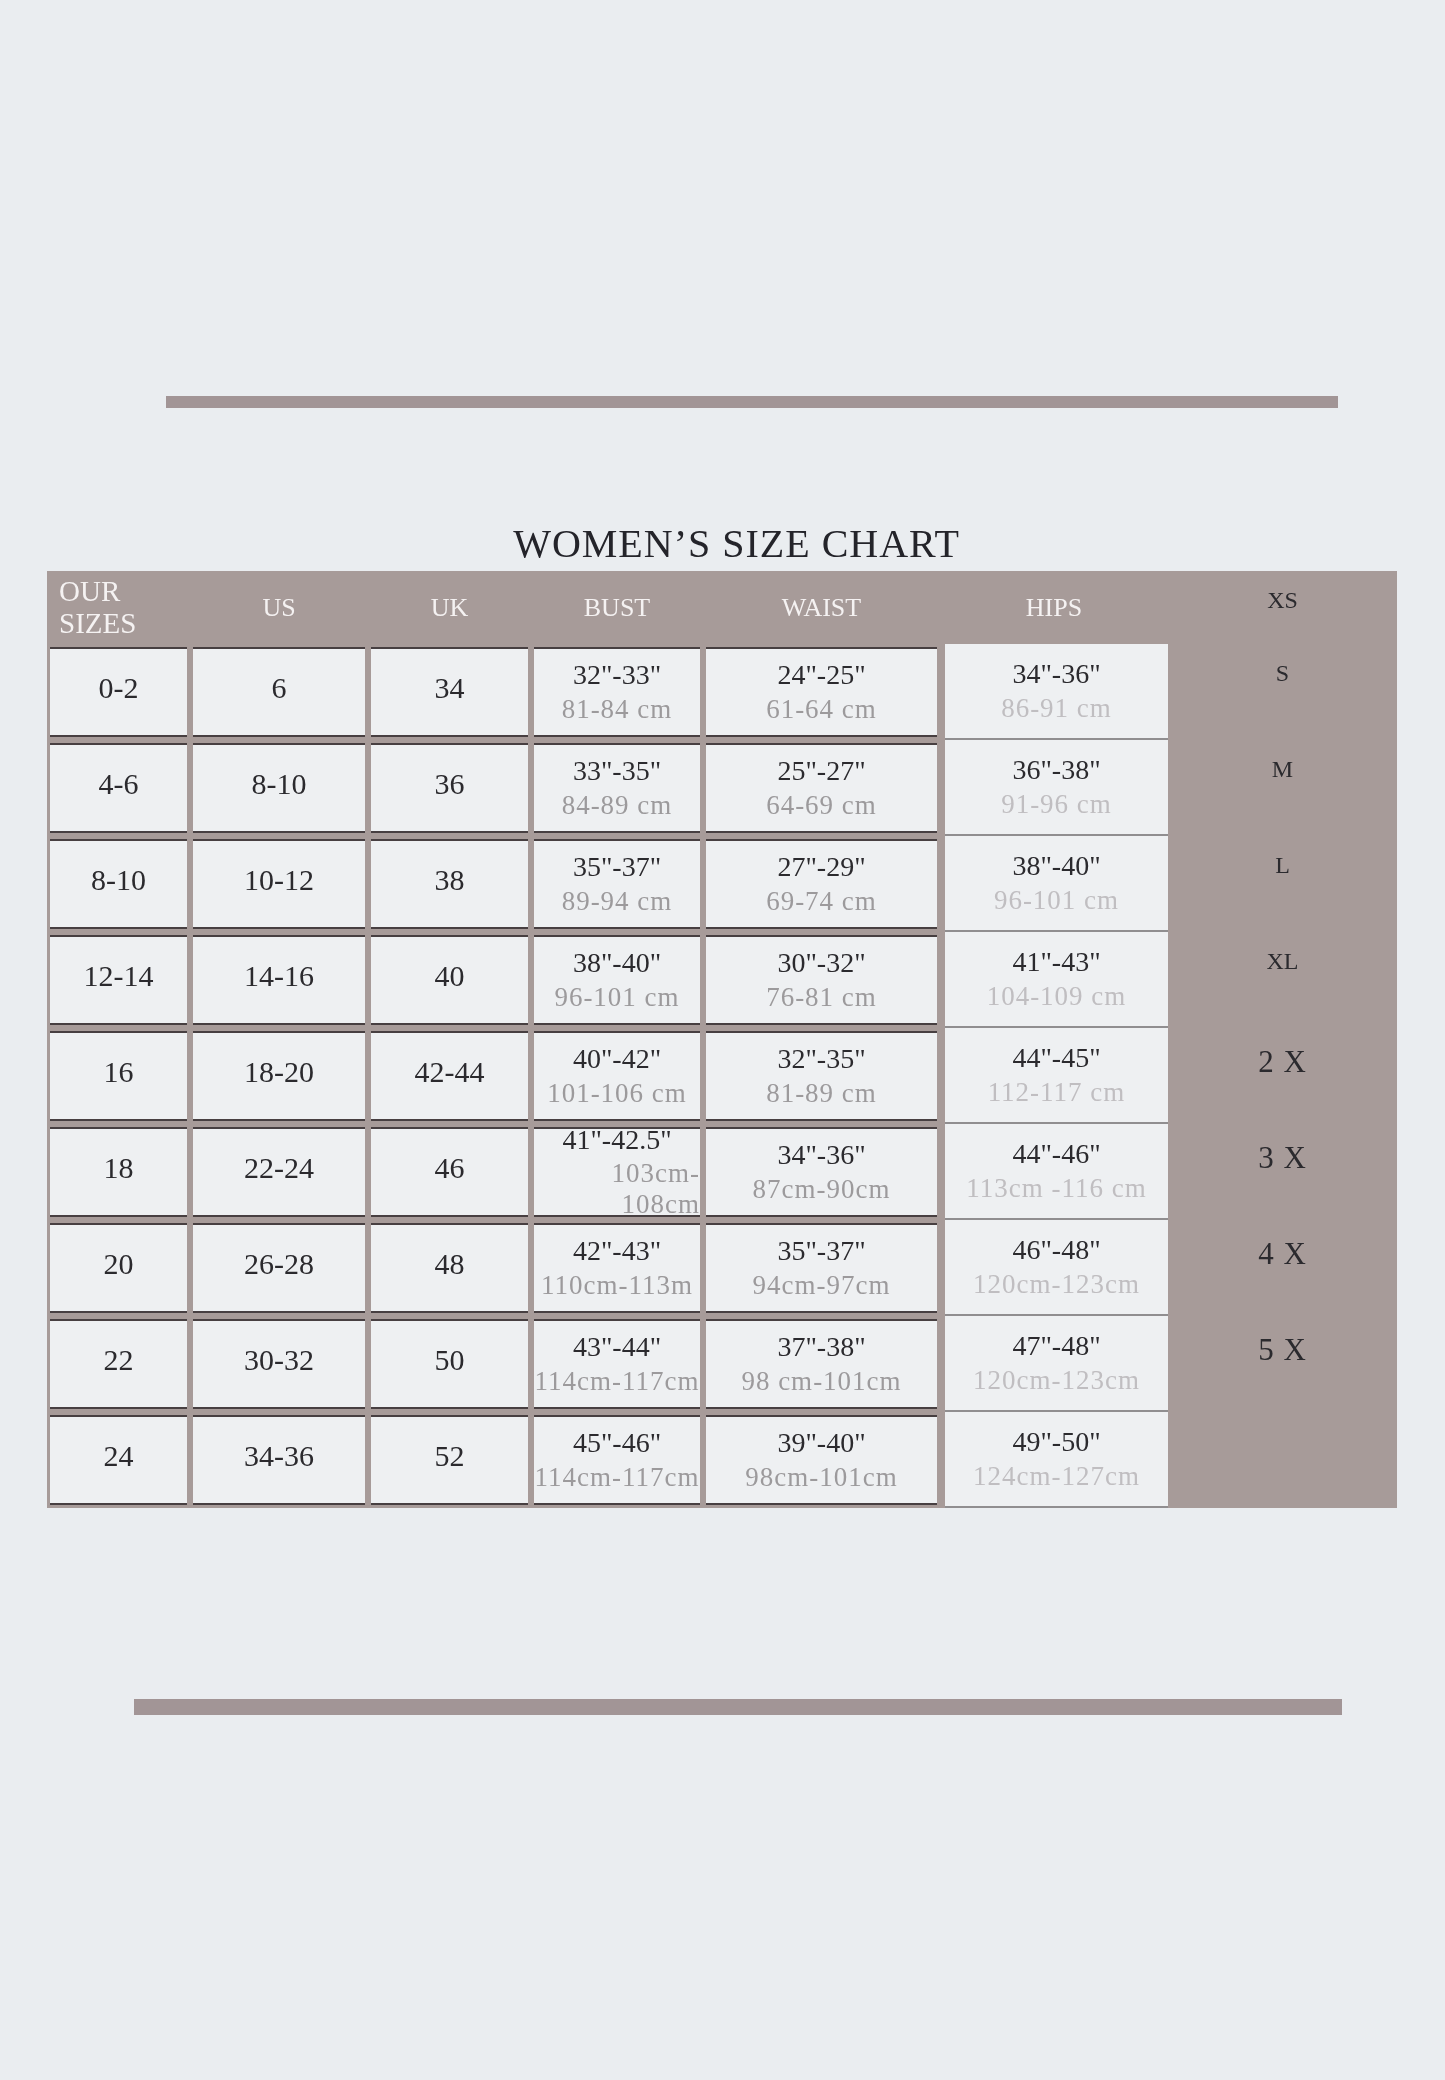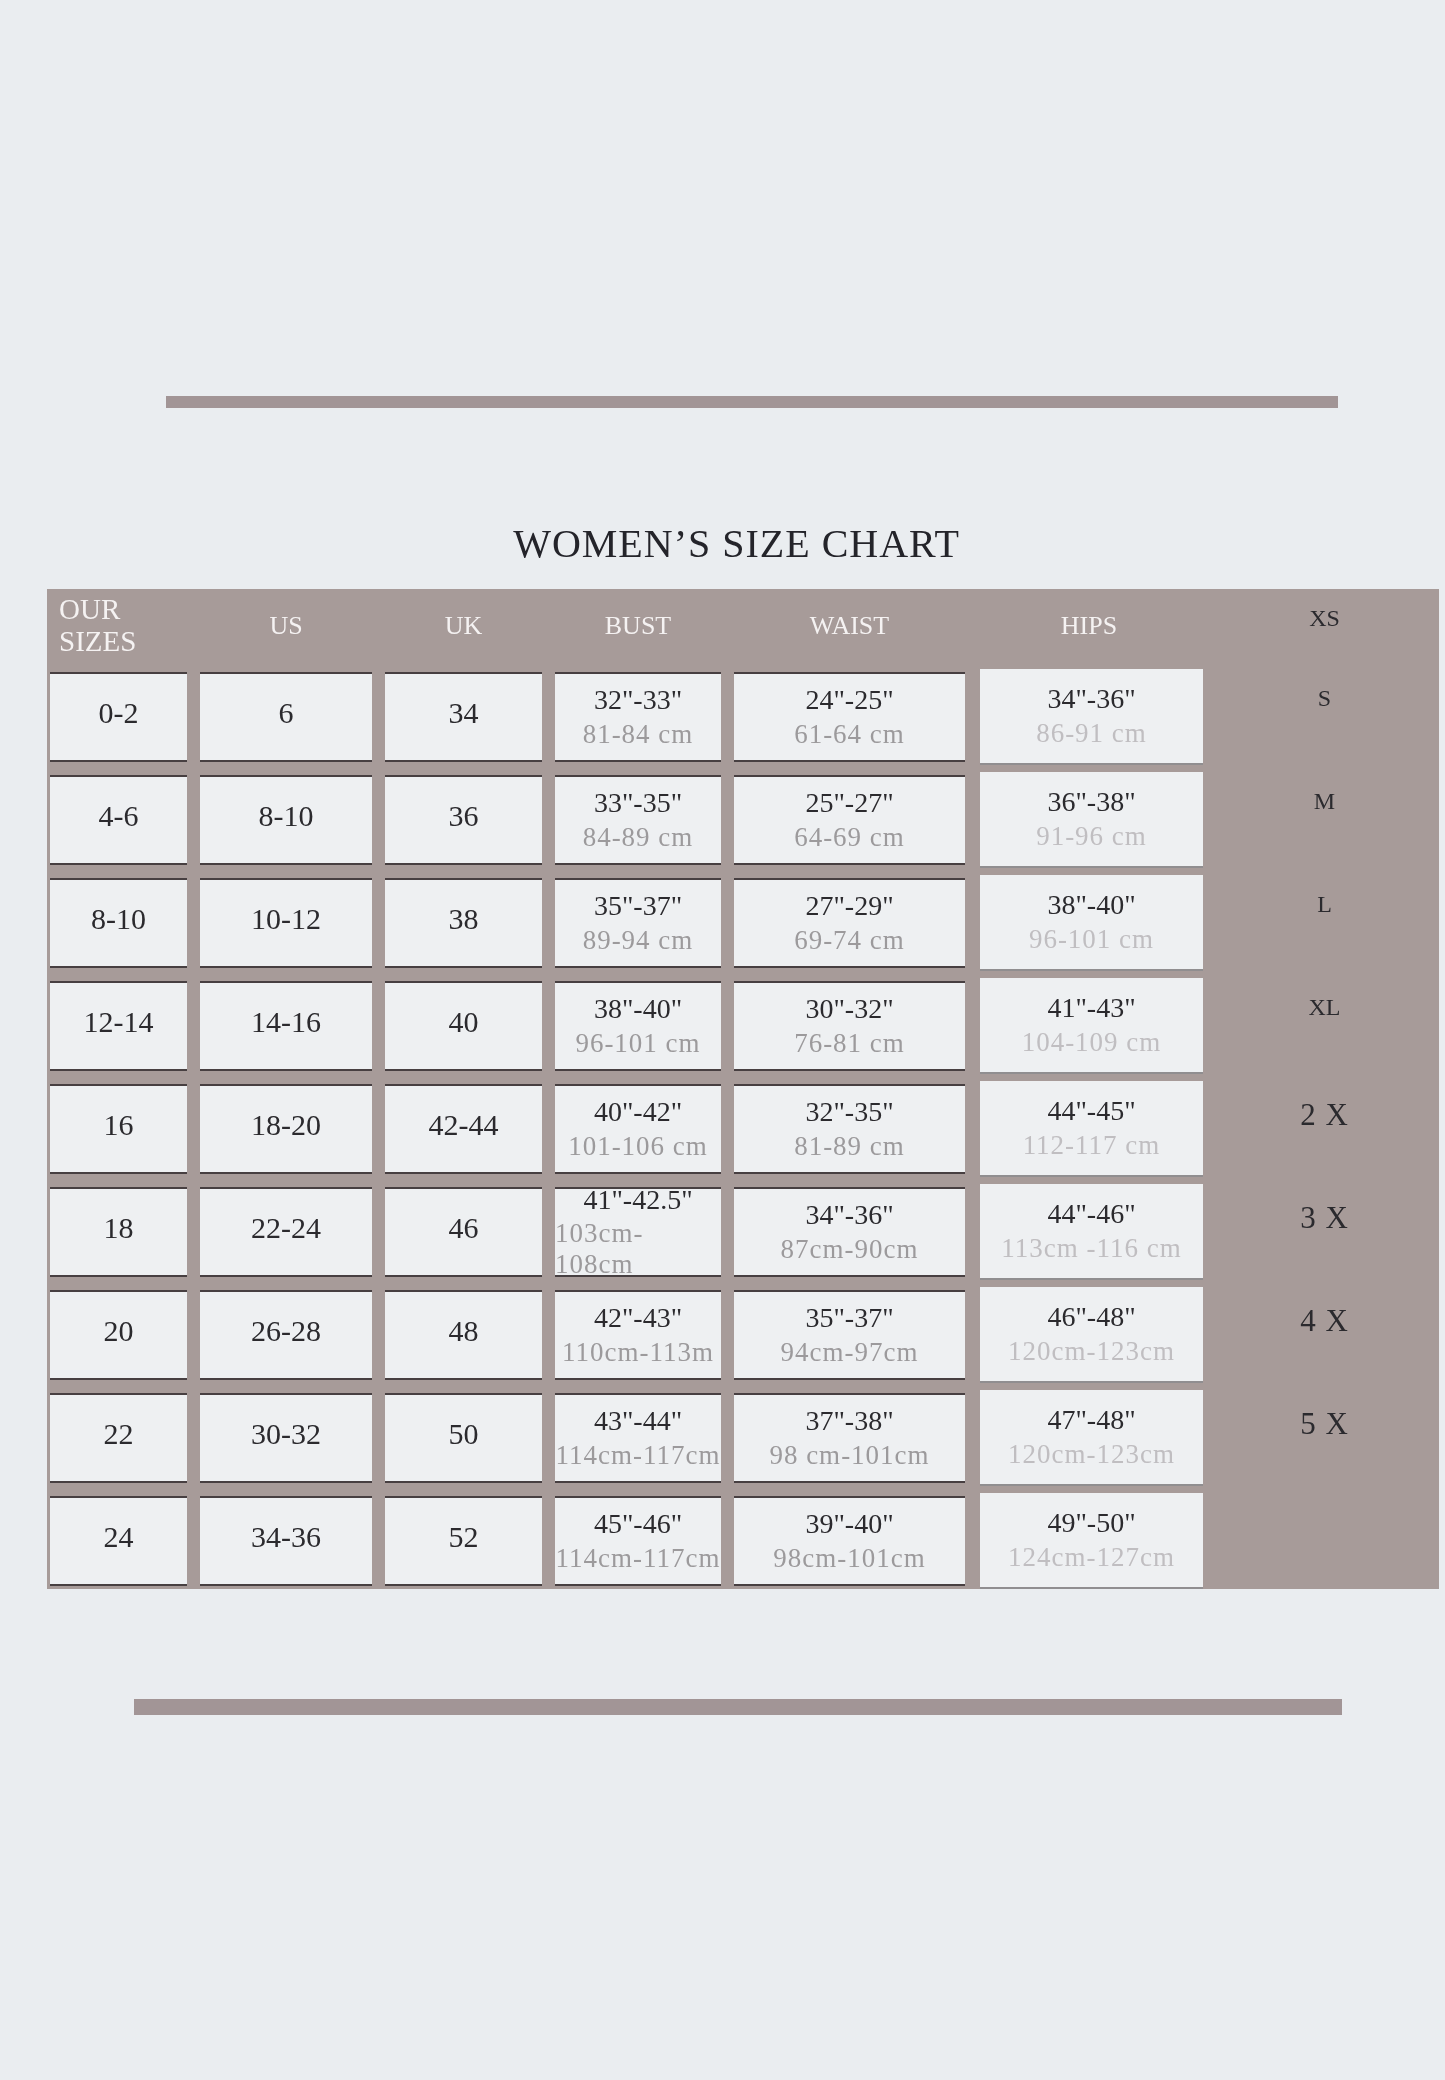--- a/index.html
+++ b/index.html
@@ -22,46 +22,45 @@
   }
   .bar{position:absolute;background:var(--bar);}
   .bar-top{left:166px;top:396px;width:1172px;height:12px;}
   .bar-bottom{left:134px;top:1699px;width:1208px;height:16px;}
   .title{
     position:absolute;left:0;top:506px;width:100%;margin:14px;
     text-align:center;font-weight:normal;
     font-size:40px;letter-spacing:1px;color:#24242a;
   }
   .size-table{
-    position:absolute;left:47px;top:589px;
+    position:absolute;left:47px;top:571px;
     display:grid;
     grid-template-columns:143px 178px 163px 172px 237px 228px 229px;
     grid-template-rows:73px repeat(9,96px);
     background:var(--taupe);
-    gap:7px;
   }
   .header-cell{
     display:flex;align-items:center;justify-content:center;
     color:var(--header-text);font-size:26px;
   }
   .header-cell.sizes{
     justify-content:flex-start;padding-left:12px;
     line-height:1.08;font-size:29px;
   }
   .size-cell{
     display:flex;justify-content:center;align-items:flex-start;
     padding-top:16px;font-size:24px;color:var(--ink);
   }
   .size-cell.bold{font-weight:normal;font-size:31px;letter-spacing:1px;text-align:center;}
   .data-cell{
     background:var(--cell-bg);
     margin:3px;
     border-top:2px solid var(--cell-border);
     border-bottom:2px solid var(--cell-border);
-    display:flex;flex-direction:column;align-items:center;justify-content:center;
+    display:flex;flex-direction:column;align-items:center;justify-content:center;text-align:right;
   }
   .data-cell.num{font-size:30px;color:var(--ink);padding-bottom:8px;}
   .two .in{font-size:28px;color:var(--ink);line-height:1.15;}
   .two .cm{font-size:27px;color:var(--cm-gray);line-height:1.15;margin-top:2px;letter-spacing:1px;}
   .hips-cell{
     background:var(--cell-bg);
     margin:0 0 0 5px;
     border-bottom:2px solid var(--hips-line);
     display:flex;flex-direction:column;align-items:center;justify-content:center;
   }

